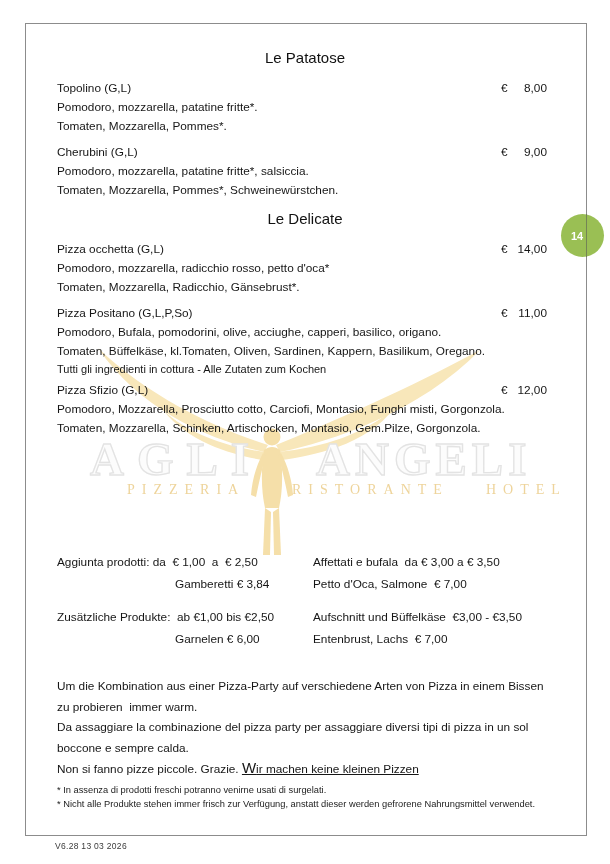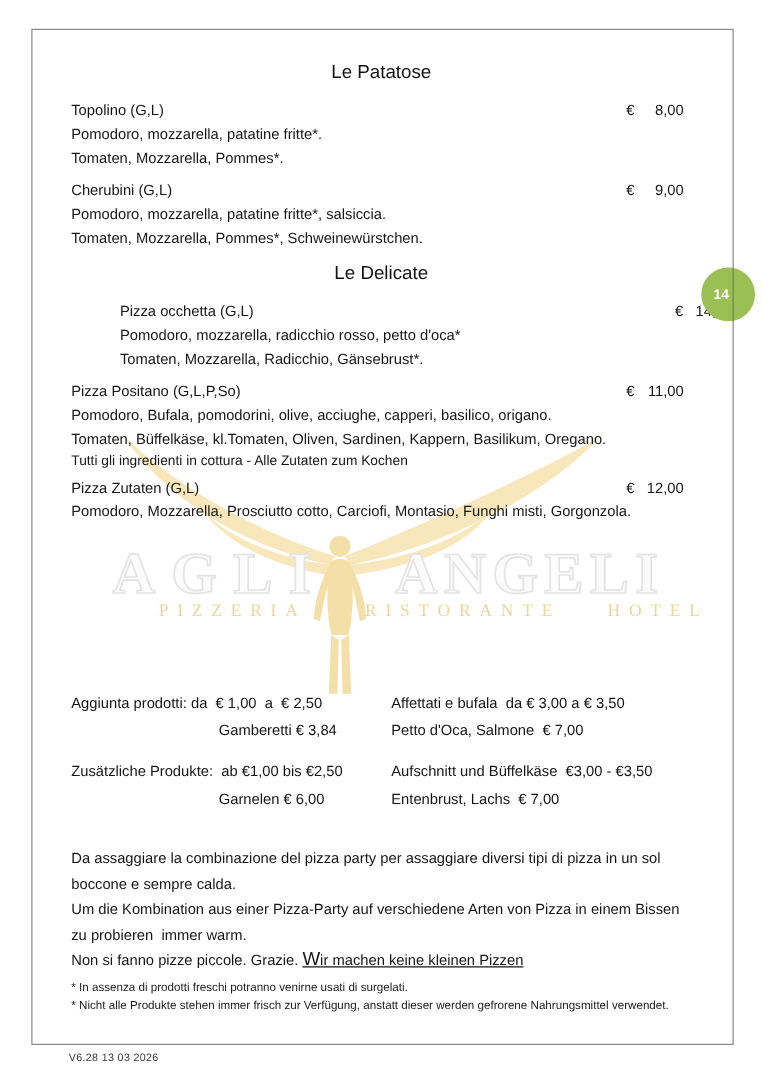--- a/index.html
+++ b/index.html
@@ -54,21 +54,21 @@
   .sec-title.t1 { top: 49px; }
   .sec-title.t2 { top: 210px; }
 
   .item { position: absolute; left: 57px; width: 490px; font-size: 11.8px; }
   .item .row { display: flex; justify-content: space-between; line-height: 19px; }
   .item .pr { display: flex; justify-content: space-between; width: 46px; flex: none; }
   .item .ds { line-height: 19px; }
   .item .note { line-height: 17px; font-size: 11px; }
   .it-0-0 { top: 79px; }
   .it-0-1 { top: 143px; }
-  .it-1-0 { top: 240px; margin-left: 39px; }
+  .it-1-0 { top: 240px; }
   .it-1-1 { top: 304px; }
   .it-1-2 { top: 381px; }
 
   
   .extras-row {
     position: absolute; left: 57px; width: 495px;
     display: grid; grid-template-columns: 256px auto;
     font-size: 11.8px; line-height: 19px;
   }
   .ex-r1 { top: 553px; }
@@ -186,49 +186,50 @@
         <span>11,00</span>
       </span>
     </div>
     <div class="ds">Pomodoro, Bufala, pomodorini, olive, acciughe, capperi, basilico, origano.</div>
     <div class="ds">Tomaten, Büffelkäse, kl.Tomaten, Oliven, Sardinen, Kappern, Basilikum, Oregano.</div>
     <div class="note">Tutti gli ingredienti in cottura - Alle Zutaten zum Kochen</div>
   </div>
 
   <div class="item it-1-2">
     <div class="row">
-      <span>Pizza Zutaten (G,L)</span>
+      <span>Pizza Sfizio (G,L)</span>
       <span class="pr">
         <span>€</span>
         <span>12,00</span>
       </span>
     </div>
     <div class="ds">Pomodoro, Mozzarella, Prosciutto cotto, Carciofi, Montasio, Funghi misti, Gorgonzola.</div>
+    <div class="ds">Tomaten, Mozzarella, Schinken, Artischocken, Montasio, Gem.Pilze, Gorgonzola.</div>
   </div>
 
   <div class="extras-row ex-r1">
     <span class="pre">Aggiunta prodotti: da  € 1,00  a  € 2,50</span>
     <span class="pre">Affettati e bufala  da € 3,00 a € 3,50</span>
   </div>
   <div class="extras-row ex-r2">
     <span class="pre ex-sub">Gamberetti € 3,84</span>
     <span class="pre">Petto d'Oca, Salmone  € 7,00</span>
   </div>
   <div class="extras-row ex-r3">
     <span class="pre">Zusätzliche Produkte:  ab €1,00 bis €2,50</span>
     <span class="pre">Aufschnitt und Büffelkäse  €3,00 - €3,50</span>
   </div>
   <div class="extras-row ex-r4">
     <span class="pre ex-sub">Garnelen € 6,00</span>
     <span class="pre">Entenbrust, Lachs  € 7,00</span>
   </div>
 
   <div class="paras">
+    <div class="pre">Um die Kombination aus einer Pizza-Party auf verschiedene Arten von Pizza in einem Bissen zu probieren  immer warm.</div>
     <div class="pre">Da assaggiare la combinazione del pizza party per assaggiare diversi tipi di pizza in un sol boccone e sempre calda.</div>
-    <div class="pre">Um die Kombination aus einer Pizza-Party auf verschiedene Arten von Pizza in einem Bissen zu probieren  immer warm.</div>
     <div>
       <span>Non si fanno pizze piccole. Grazie.</span>
       <span class="de-big">Wir machen keine kleinen Pizzen</span>
     </div>
   </div>
 
   <div class="footnotes">
     <div>* In assenza di prodotti freschi potranno venirne usati di surgelati.</div>
     <div>* Nicht alle Produkte stehen immer frisch zur Verfügung, anstatt dieser werden gefrorene Nahrungsmittel verwendet.</div>
   </div>

